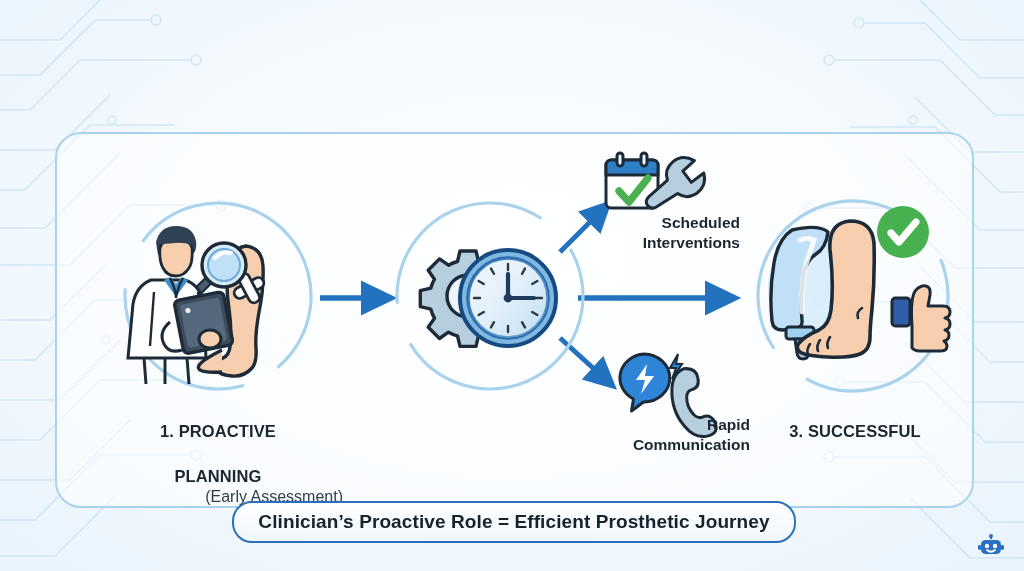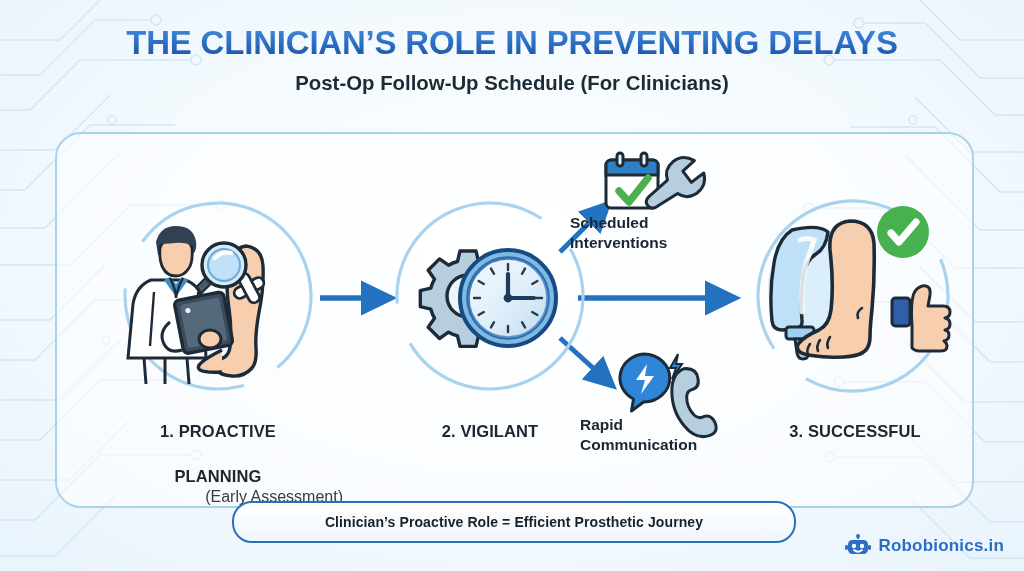--- a/index.html
+++ b/index.html
@@ -46,32 +46,32 @@
   .step-circle{
     position:relative;width:190px;height:190px;margin:0 auto;
   }
   .step-label{margin-top:6px;}
   .step-title{
     font-size:16.5px;font-weight:bold;color:#1b2630;line-height:1.18;letter-spacing:0.1px;margin-top:26px;
   }
   .step-sub{font-size:16px;color:#323d47;margin-top:1px;text-align:right;}
 
   
-  .branch{position:absolute;z-index:4;text-align:left;width:170px;}
+  .branch{position:absolute;z-index:4;text-align:right;width:170px;}
   .branch-label{font-size:15.5px;font-weight:bold;color:#1b2630;line-height:1.16;margin-top:2px;}
 
   
   .banner{
     position:absolute;left:232px;top:501px;width:560px;height:38px;
     border:2px solid #2a6fb8;border-radius:20px;
     background:linear-gradient(180deg,#ffffff 0%,#eef6fc 100%);
     display:flex;align-items:center;justify-content:center;
     z-index:5;
   }
-  .banner-text{font-size:14px;font-weight:bold;color:#16222c;letter-spacing:0.1px;}
+  .banner-text{font-size:19px;font-weight:bold;color:#16222c;letter-spacing:0.1px;}
 
   
   .logo{
     position:absolute;right:20px;bottom:13px;z-index:6;
     display:flex;align-items:center;gap:7px;
   }
   .logo-text{font-size:17px;font-weight:bold;color:#2b6fc2;letter-spacing:0.2px;}
 
   svg{display:block;overflow:visible;}
 </style>
@@ -123,24 +123,20 @@
       <circle cx="859" cy="23" r="5"></circle>
       <circle cx="809" cy="208" r="5"></circle>
       <circle cx="819" cy="302" r="5"></circle>
       <circle cx="839" cy="382" r="5"></circle>
       <circle cx="829" cy="457" r="5"></circle>
       <circle cx="913" cy="120" r="4"></circle>
       <circle cx="918" cy="340" r="4"></circle>
     </g>
   </svg>
 
-  <div class="header">
-    <div class="title">THE CLINICIAN’S ROLE IN PREVENTING DELAYS</div>
-    <div class="subtitle">Post-Op Follow-Up Schedule (For Clinicians)</div>
-  </div>
 
   <div class="card"></div>
 
   <svg style="position:absolute;left:0;top:0;z-index:3;" width="1024" height="571" viewBox="0 0 1024 571">
     <defs>
       <marker id="ah" markerWidth="7" markerHeight="7" refX="3.1" refY="3.5" orient="auto">
         <path d="M0,0.3 L6.6,3.5 L0,6.7 Z" fill="#2272bf"></path>
       </marker>
     </defs>
     <g stroke="#2272bf" stroke-width="5.5" fill="none" marker-end="url(#ah)">
@@ -249,21 +245,20 @@
             <line x1="-29.4" y1="-17" x2="-24.2" y2="-14"></line>
             <line x1="-17" y1="-29.4" x2="-14" y2="-24.2"></line>
           </g>
           <line x1="0" y1="0" x2="0" y2="-24" stroke="#1d3c5c" stroke-width="4.2" stroke-linecap="round"></line>
           <line x1="0" y1="0" x2="26" y2="0" stroke="#1d3c5c" stroke-width="4.2" stroke-linecap="round"></line>
           <circle cx="0" cy="0" r="4.4" fill="#1d3c5c"></circle>
         </g>
       </svg>
     </div>
     <div class="step-label">
-      <div class="step-title">2. VIGILANT</div>
     </div>
   </div>
 
   <div class="step" style="left:735px;top:196px;width:240px;">
     <div class="step-circle" style="width:210px;height:200px;">
       <svg width="210" height="200" viewBox="0 0 210 200">
         <circle cx="103" cy="100" r="95" fill="none" stroke="#a9d3ec" stroke-width="3.2" stroke-dasharray="236 44 236 44" transform="rotate(168 103 100)"></circle>
 
         <ellipse cx="62" cy="92" rx="44" ry="56" fill="#cfe9fa" opacity="0.75"></ellipse>
 
@@ -341,16 +336,15 @@
     <svg width="26" height="24" viewBox="0 0 26 24">
       <line x1="13" y1="1" x2="13" y2="5" stroke="#2b6fc2" stroke-width="2"></line>
       <circle cx="13" cy="2" r="2" fill="#2b6fc2"></circle>
       <rect x="3" y="6" width="20" height="14" rx="4.5" fill="#2b6fc2"></rect>
       <rect x="0" y="11" width="3" height="5" rx="1.4" fill="#2b6fc2"></rect>
       <rect x="23" y="11" width="3" height="5" rx="1.4" fill="#2b6fc2"></rect>
       <circle cx="9" cy="12" r="2.2" fill="#ffffff"></circle>
       <circle cx="17" cy="12" r="2.2" fill="#ffffff"></circle>
       <path d="M9 16 q4 3.5 8 0" fill="none" stroke="#ffffff" stroke-width="1.8" stroke-linecap="round"></path>
     </svg>
-    <span class="logo-text">Robobionics.in</span>
   </div>
 
 </div>
 
 </body></html>

